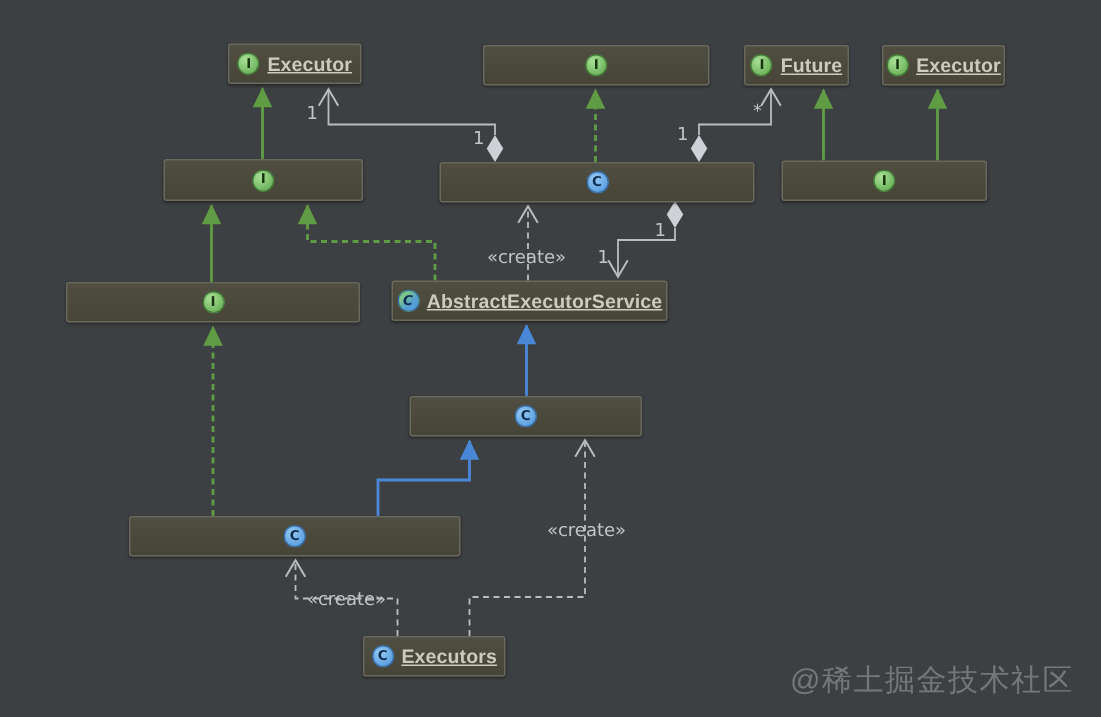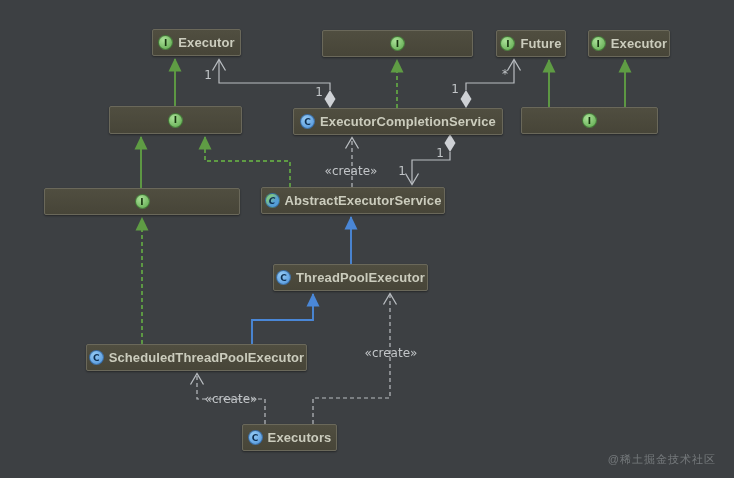--- a/index.html
+++ b/index.html
@@ -23,21 +23,21 @@
     background: linear-gradient(#504e40, #474538);
     border: 1px solid #6a685a;
     border-radius: 2px;
     box-shadow: 0 1px 2px rgba(0,0,0,.4);
     color: #cbccbd;
     font-size: 13px;
     font-weight: 700;
     white-space: nowrap;
     cursor: default;
   }
-  .node .label { letter-spacing: .1px; }
+  .node .label { letter-spacing: .1px; text-decoration: underline; }
   .icon {
     width: 15px; height: 15px;
     border-radius: 50%;
     display: flex; align-items: center; justify-content: center;
     font-size: 9px; font-weight: 700;
     box-sizing: border-box;
     flex: 0 0 auto;
     font-family: "DejaVu Sans", sans-serif;
   }
   .icon.interface {
@@ -57,21 +57,21 @@
     font-style: italic;
   }
   .edge-label {
     font-family: "DejaVu Sans", "Liberation Sans", sans-serif;
     font-size: 12px;
     fill: #c2c5c8;
   }
   #watermark {
     position: absolute;
     right: 18px; bottom: 11px;
-    font-size: 11px;
+    font-size: 20px;
     color: rgba(205,210,214,.38);
     letter-spacing: 1px;
   }
 </style>
 </head>
 <body>
 
 <div id="diagram">
   <svg id="edge-layer" viewBox="0 0 734 478">
       <defs>
@@ -127,39 +127,36 @@
       </div>
       <div class="node" style="left: 588px; top: 30px; width: 82px; height: 27px;">
         <span class="icon interface">I</span>
         <span class="label">Executor</span>
       </div>
       <div class="node" style="left: 109px; top: 106px; width: 133px; height: 28px;">
         <span class="icon interface">I</span>
       </div>
       <div class="node" style="left: 293px; top: 108px; width: 210px; height: 27px;">
         <span class="icon class">C</span>
-        <span class="label">ExecutorCompletionService</span>
       </div>
       <div class="node" style="left: 521px; top: 107px; width: 137px; height: 27px;">
         <span class="icon interface">I</span>
       </div>
       <div class="node" style="left: 44px; top: 188px; width: 196px; height: 27px;">
         <span class="icon interface">I</span>
       </div>
       <div class="node" style="left: 261px; top: 187px; width: 184px; height: 27px;">
         <span class="icon abstract">C</span>
         <span class="label">AbstractExecutorService</span>
       </div>
       <div class="node" style="left: 273px; top: 264px; width: 155px; height: 27px;">
         <span class="icon class">C</span>
-        <span class="label">ThreadPoolExecutor</span>
       </div>
       <div class="node" style="left: 86px; top: 344px; width: 221px; height: 27px;">
         <span class="icon class">C</span>
-        <span class="label">ScheduledThreadPoolExecutor</span>
       </div>
       <div class="node" style="left: 242px; top: 424px; width: 95px; height: 27px;">
         <span class="icon class">C</span>
         <span class="label">Executors</span>
       </div>
     </div>
   <div id="watermark">@稀土掘金技术社区</div>
 </div>
 
 </body></html>

